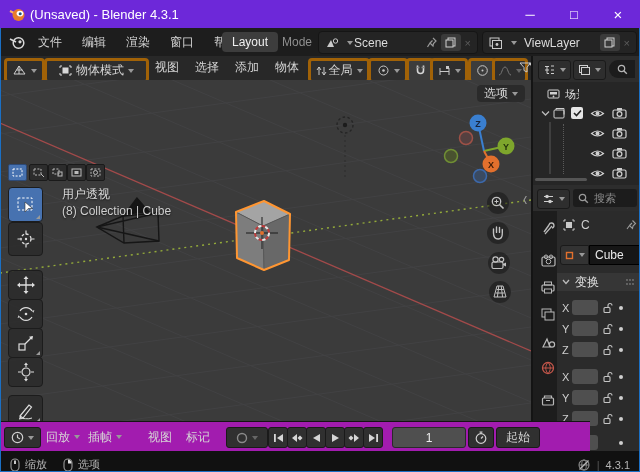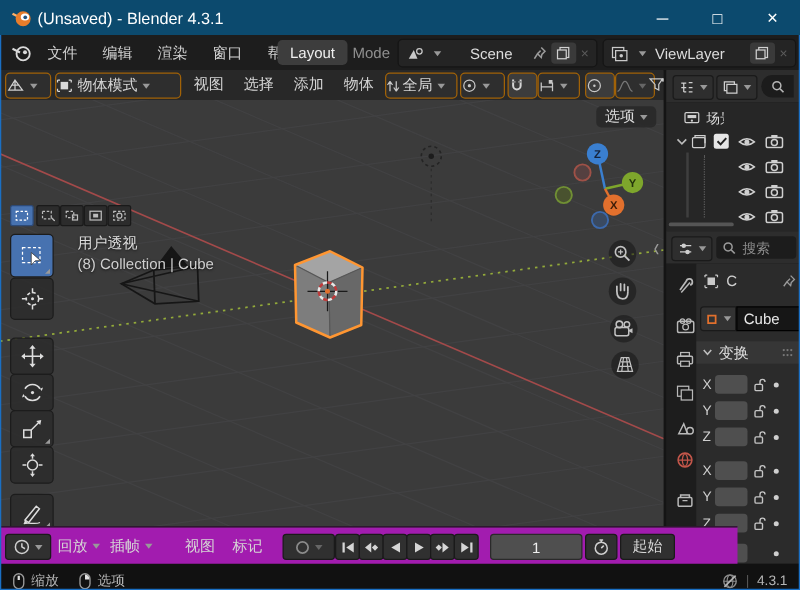--- a/index.html
+++ b/index.html
@@ -8,35 +8,35 @@
     background:#1d1d1d;
     font-family:"Liberation Sans","DejaVu Sans",sans-serif;
     font-size:12px;color:#d6d6d6;
     -webkit-font-smoothing:antialiased;
   }
   .abs{position:absolute}
   .row{display:flex;align-items:center}
   .caret{width:0;height:0;border-left:3px solid transparent;border-right:3px solid transparent;border-top:4px solid #999;display:inline-block;margin-left:4px;flex:none}
   .caret.dim{border-top-color:#666}
   
-  #titlebar{left:0;top:0;width:640px;height:28px;background:#0c4a6e;color:#fff;display:flex;align-items:center}
+  #titlebar{left:0;top:0;width:640px;height:28px;background:#6d28d9;color:#fff;display:flex;align-items:center}
   #titlebar .t{font-size:13px;margin-left:8px}
   .winbtn{width:44px;height:28px;display:flex;align-items:center;justify-content:center;font-size:13px;color:#fff}
   
   #topbar{left:0;top:28px;width:640px;height:28px;background:#1d1d1d;border-bottom:1px solid #0f0f0f}
   .menu-item{padding:0 10px;height:28px;display:flex;align-items:center;color:#d2d2d2}
   .ws-active{background:#3d3d3d;border-radius:4px;height:20px;padding:0 10px;display:flex;align-items:center;color:#efefef}
   .ws-trunc{color:#8f8f8f;padding:0 6px}
   .widget{background:#242424;border:1px solid #151515;border-radius:4px;height:21px;display:flex;align-items:center}
   .widget .icn{padding:0 3px 0 5px;display:flex;align-items:center}
   .mini-btn{background:#3a3a3a;border-radius:3px;height:17px;width:20px;display:flex;align-items:center;justify-content:center;margin-left:3px}
   .x-dim{color:#5c5c5c;font-size:11px;padding:0 6px 0 4px}
   
   #toolheader{left:0;top:56px;width:531px;height:24px;background:#282828;border-bottom:1px solid #131313}
-  .th-btn{position:absolute;top:2px;height:19px;background:#2e2e2e;border:1px solid #a16207;border-radius:4px;display:flex;align-items:center;}
+  .th-btn{position:absolute;top:2px;height:19px;background:#2e2e2e;border:3px solid #a16207;border-radius:4px;display:flex;align-items:center;justify-content:center}
   .th-menu{position:absolute;top:0;height:23px;display:flex;align-items:center;justify-content:center;color:#d5d5d5}
   
   .panel-hdr{background:#2d2d2d;border-bottom:1px solid #141414}
   #outliner-body{background:#262626}
   #props-body{background:#2b2b2b}
   #props-tabs{background:#1d1d1d}
   .tab{position:absolute;left:4px;width:22px;height:22px;display:flex;align-items:center;justify-content:center}
   .tab.active{left:2px;width:26px;background:#2b2b2b;border-radius:4px 0 0 4px}
   .field{background:#4f4f4f;border-radius:3px;height:15px}
   .axis-lab{width:10px;color:#cfcfcf;font-size:11px}
@@ -100,21 +100,21 @@
   <div class="abs ws-trunc" style="left:276px;top:7px"><span>Mode</span></div>
 
   <div class="widget abs" style="left:318px;top:3px;width:158px">
     <span class="icn">
       <svg width="16" height="14">
           <path d="M3,11 L7,4 L10,11 Z" fill="#c9c9c9"></path>
           <circle cx="11.5" cy="5" r="2.2" fill="none" stroke="#c9c9c9"></circle>
         </svg>
     </span>
       <span class="caret"></span>
-    <span style="margin-left:23px;flex:1;color:#dcdcdc">Scene</span>
+    <span style="margin-left:1px;flex:1;color:#dcdcdc">Scene</span>
     <svg width="12" height="13">
         <path d="M7,2 L10,5 L7.5,7.5 L7,10 L4,7 L1.5,11 M4,7 L6.5,4.5 Z" fill="none" stroke="#9a9a9a" stroke-width="1.2"></path>
       </svg>
     <span class="mini-btn">
       <svg width="11" height="11">
           <rect x="3" y="1" width="7" height="8" fill="none" stroke="#d0d0d0"></rect>
           <rect x="1" y="3" width="7" height="7" fill="#3a3a3a" stroke="#d0d0d0"></rect>
         </svg>
     </span>
     <span class="x-dim">×</span>

